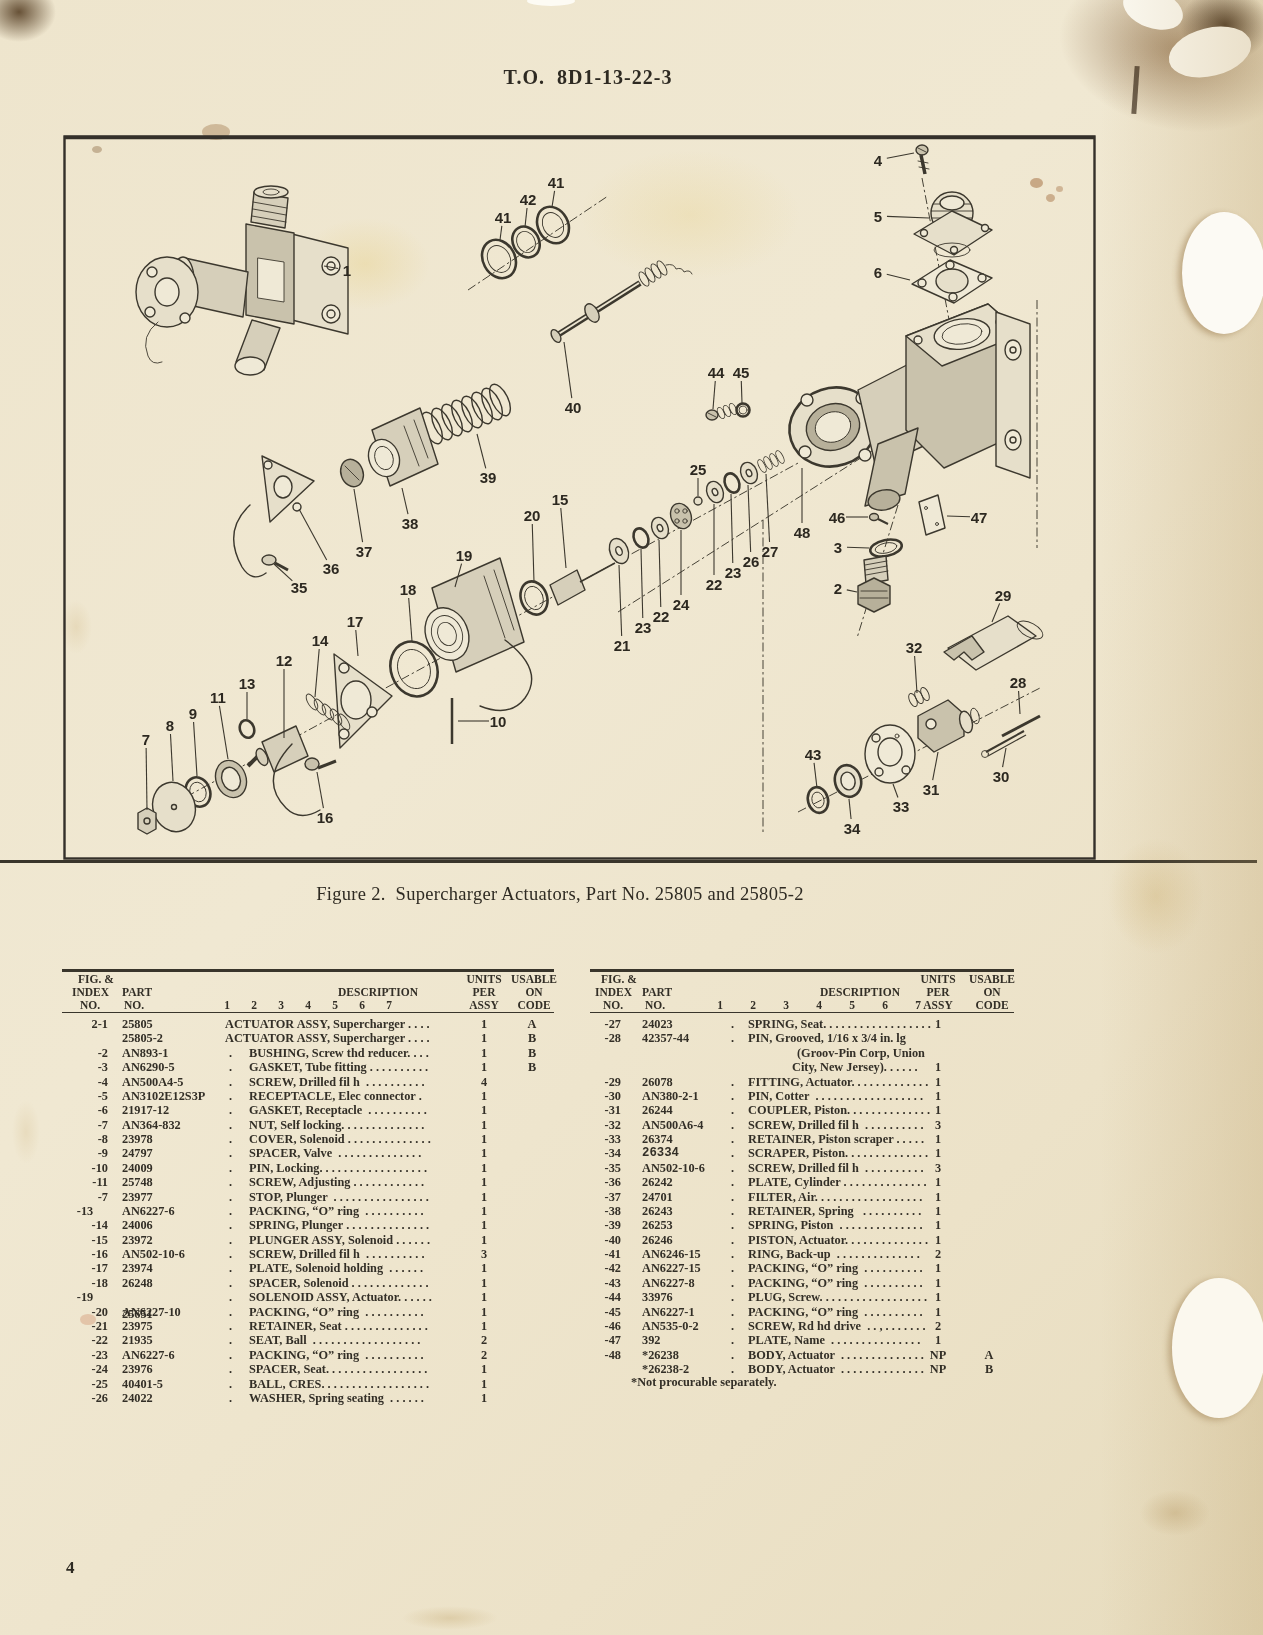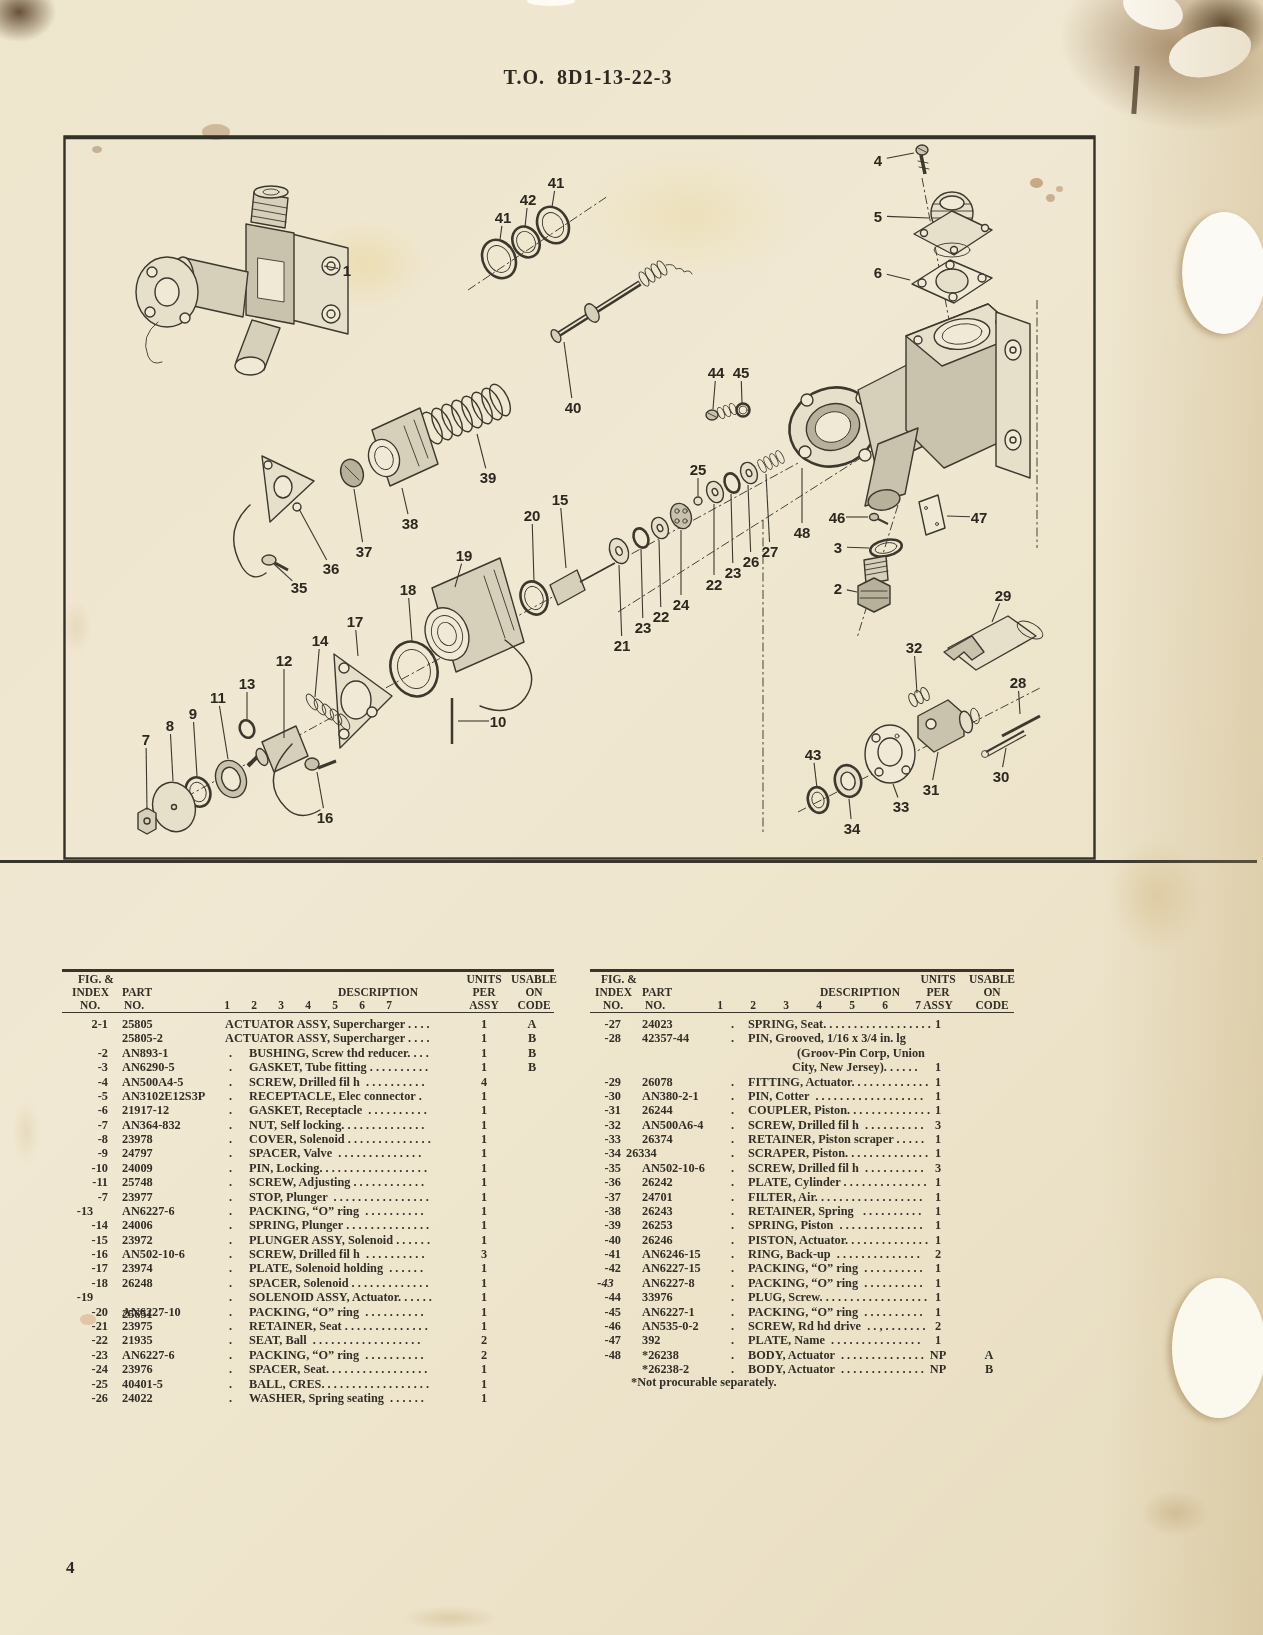--- a/index.html
+++ b/index.html
@@ -423,20 +423,21 @@
       <line x1="897.9243124322196" y1="797.5418591886041" x2="893" y2="784" class="leader"></line>
       <text x="901" y="806" class="callout">33</text>
       <line x1="851.0739076402305" y1="819.047773855561" x2="849" y2="799" class="leader"></line>
       <text x="852" y="828" class="callout">34</text>
       <line x1="814.0515712281066" y1="762.9383554389059" x2="817" y2="788" class="leader"></line>
       <text x="813" y="754" class="callout">43</text>
     </svg>
 
   <div class="rule" style="left:0;top:860px;width:1257px;height:2.6px;"></div>
 
+  <div class="txt caption" style="left:560px;top:884px;">Figure 2.  Supercharger Actuators, Part No. 25805 and 25805-2</div>
 
   <div class="rule" style="left:62px;top:969px;width:492px;height:2.6px;"></div>
   <div class="rule" style="left:62px;top:1011.5px;width:492px;height:1.6px;"></div>
   <div class="rule" style="left:590px;top:969px;width:424px;height:2.6px;"></div>
   <div class="rule" style="left:590px;top:1011.5px;width:424px;height:1.6px;"></div>
 
   <div id="headers-mount">
       <div class="hcell" style="left: 78px; top: 973px;">FIG. &amp;</div>
       <div class="hcell" style="left: 72px; top: 986px;">INDEX</div>
       <div class="hcell" style="left: 80px; top: 999px;">NO.</div>
@@ -719,21 +720,21 @@
       </div>
       <div class="prow" style="left: 590px; top: 1132.04px;">
         <span style="left: 0px; width: 31px; text-align: right;">-33</span>
         <span style="left: 52px;">26374</span>
         <span style="left: 141px;">.</span>
         <span style="left: 158px;">RETAINER, Piston scraper . . . . .</span>
         <span style="left: 348px; transform: translateX(-50%);">1</span>
       </div>
       <div class="prow" style="left: 590px; top: 1146.42px;">
         <span style="left: 0px; width: 31px; text-align: right;">-34</span>
-        <span style="left: 36px;">26334</span>
+        <span style="left: 52px; font-family: Liberation Mono, monospace;">26334</span>
         <span style="left: 141px;">.</span>
         <span style="left: 158px;">SCRAPER, Piston. . . . . . . . . . . . . .</span>
         <span style="left: 348px; transform: translateX(-50%);">1</span>
       </div>
       <div class="prow" style="left: 590px; top: 1160.8px;">
         <span style="left: 0px; width: 31px; text-align: right;">-35</span>
         <span style="left: 52px;">AN502-10-6</span>
         <span style="left: 141px;">.</span>
         <span style="left: 158px;">SCREW, Drilled fil h  . . . . . . . . . .</span>
         <span style="left: 348px; transform: translateX(-50%);">3</span>
@@ -781,21 +782,21 @@
         <span style="left: 348px; transform: translateX(-50%);">2</span>
       </div>
       <div class="prow" style="left: 590px; top: 1261.46px;">
         <span style="left: 0px; width: 31px; text-align: right;">-42</span>
         <span style="left: 52px;">AN6227-15</span>
         <span style="left: 141px;">.</span>
         <span style="left: 158px;">PACKING, “O” ring  . . . . . . . . . .</span>
         <span style="left: 348px; transform: translateX(-50%);">1</span>
       </div>
       <div class="prow" style="left: 590px; top: 1275.84px;">
-        <span style="left: 0px; width: 31px; text-align: center; font-style: italic;">-43</span>
+        <span style="left: 0px; width: 31px; text-align: right;">-43</span>
         <span style="left: 52px;">AN6227-8</span>
         <span style="left: 141px;">.</span>
         <span style="left: 158px;">PACKING, “O” ring  . . . . . . . . . .</span>
         <span style="left: 348px; transform: translateX(-50%);">1</span>
       </div>
       <div class="prow" style="left: 590px; top: 1290.22px;">
         <span style="left: 0px; width: 31px; text-align: right;">-44</span>
         <span style="left: 52px;">33976</span>
         <span style="left: 141px;">.</span>
         <span style="left: 158px;">PLUG, Screw. . . . . . . . . . . . . . . . . .</span>

